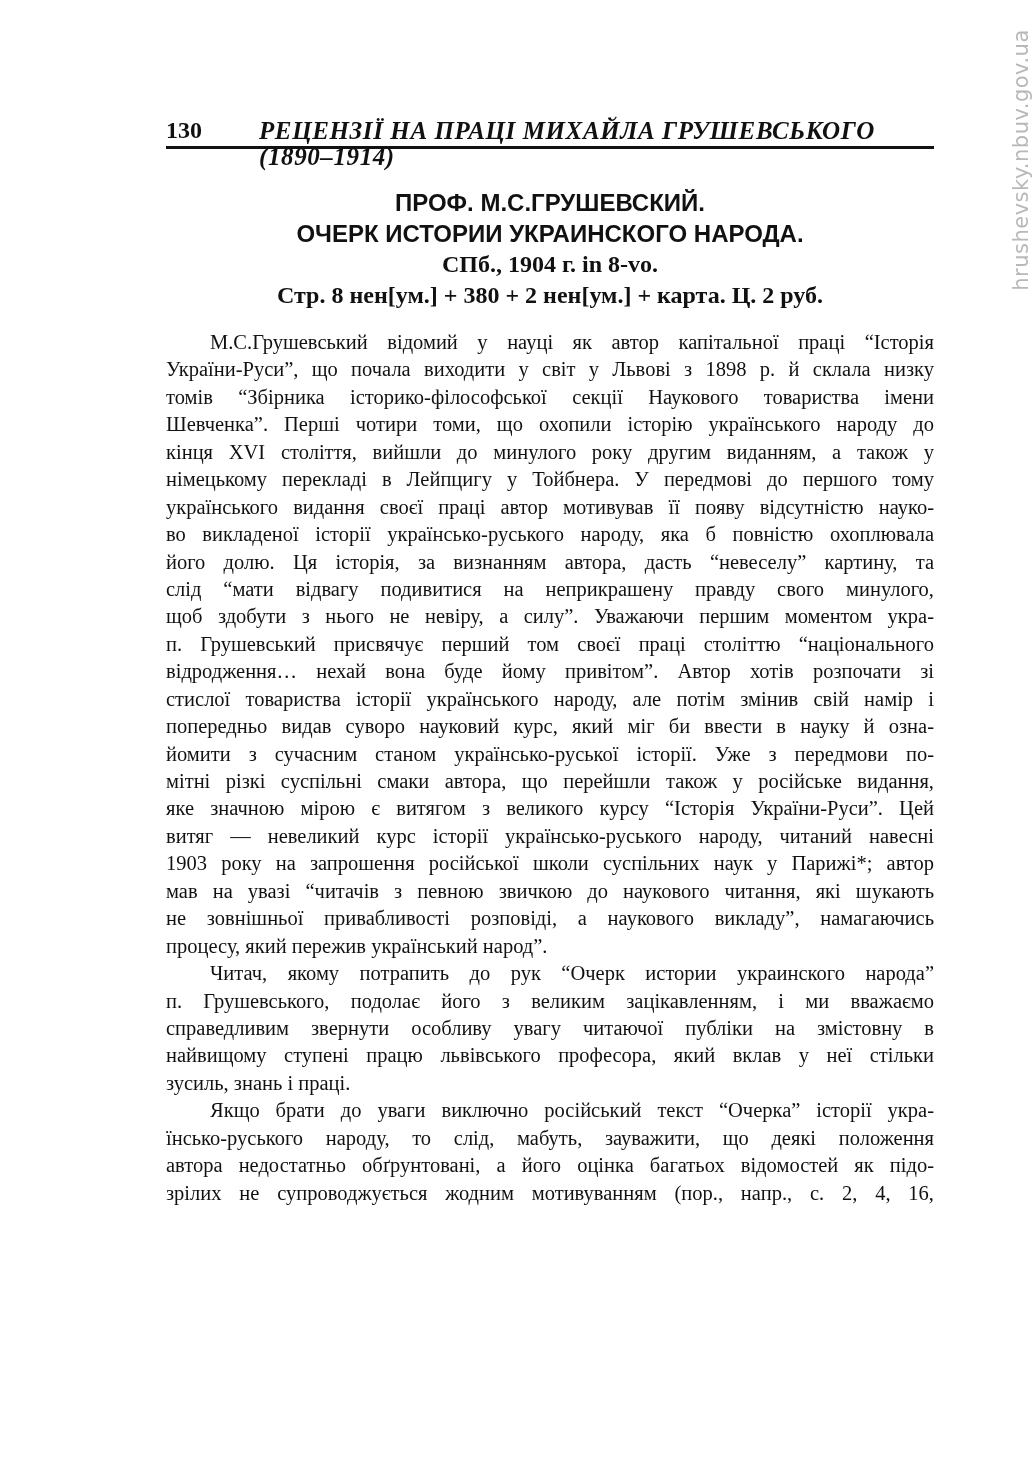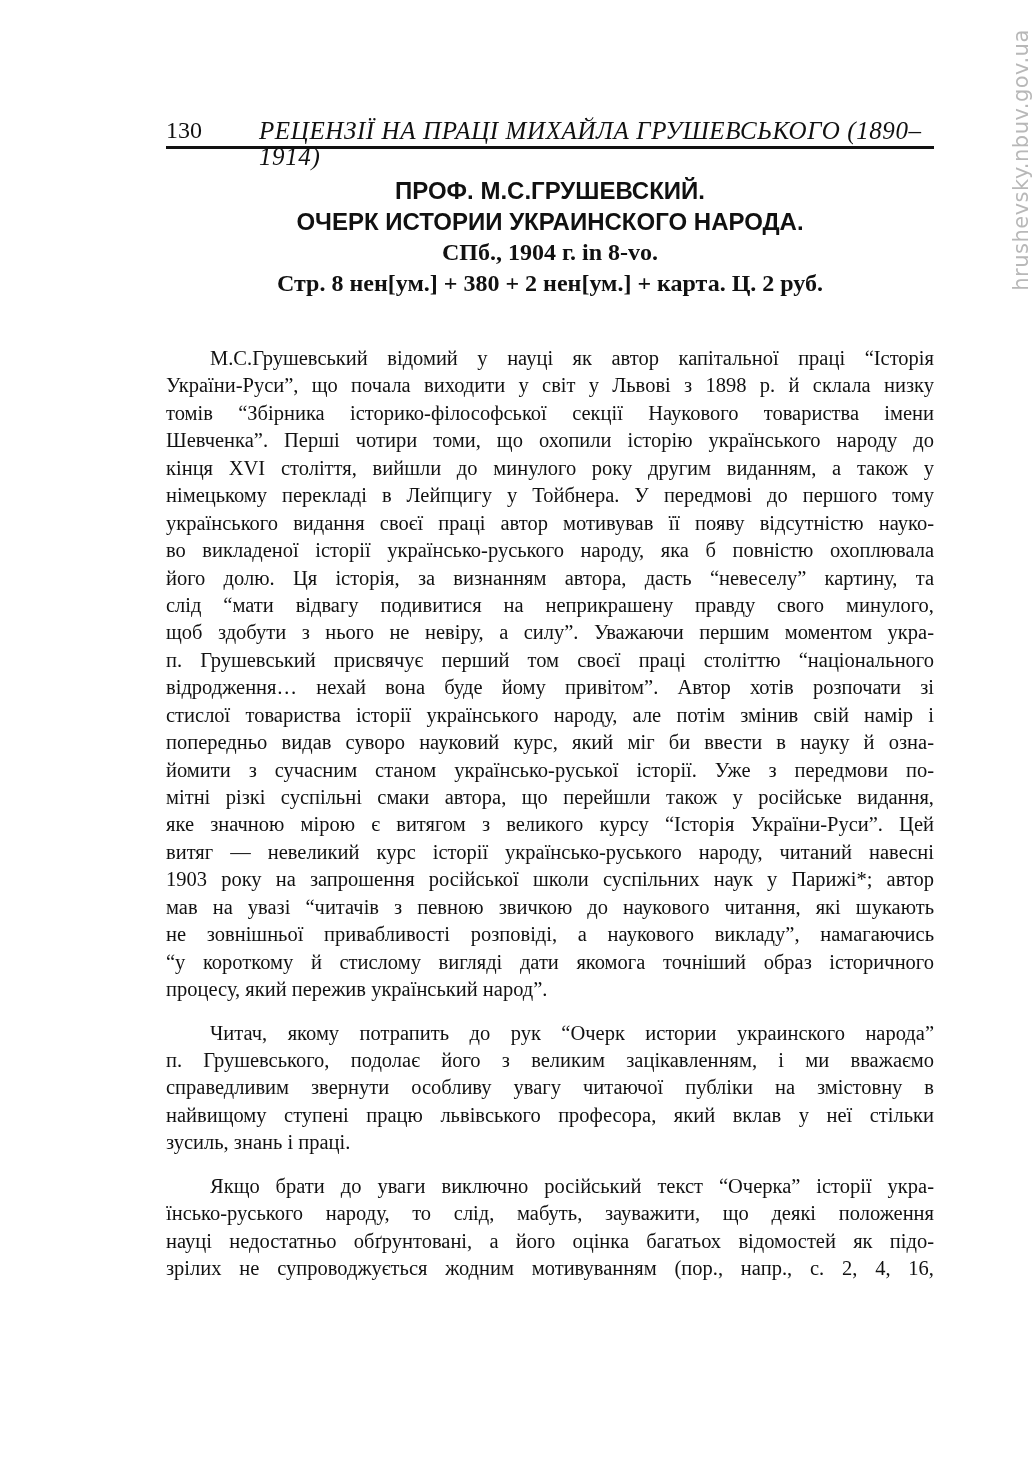--- a/index.html
+++ b/index.html
@@ -2,33 +2,33 @@
 <html><head>
 <meta charset="utf-8">
 <style>
   html, body { margin: 0; padding: 0; background: #ffffff; }
   body { width: 1034px; height: 1477px; position: relative; overflow: hidden;
          font-family: "Liberation Serif", "DejaVu Serif", serif; color: #111; }
   .watermark { position: absolute; left: 1006px; top: 12px; width: 30px; height: 295px;
                display: flex; align-items: center; justify-content: center; }
   .watermark span { transform: rotate(-90deg); white-space: nowrap; color: #b8b8b8;
                font-family: "DejaVu Sans", sans-serif; font-size: 21px; letter-spacing: 0.5px; }
-  .header { position: absolute; left: 166px; top: 116px; width: 768px; height: 30px; }
+  .header { position: absolute; left: 166px; top: 116px; width: 768px; height: 30px; font-weight: bold; }
   .header .pnum { position: absolute; left: 0; top: 0; font-size: 24px; line-height: 28px; }
   .header .running { position: absolute; left: 93px; top: 2px; font-size: 25px; font-style: italic;
                letter-spacing: 0.6px; line-height: 26px; }
   .header .rule { position: absolute; left: 0; top: 30px; width: 768px; height: 3px; background: #111; }
-  .title { position: absolute; left: 166px; top: 176px; width: 768px; text-align: center; }
+  .title { position: absolute; left: 166px; top: 188px; width: 768px; text-align: center; }
   .title div { font-weight: bold; line-height: 30.5px; }
   .title .t1, .title .t2 { font-family: "Liberation Sans", "DejaVu Sans", sans-serif; font-size: 24px; }
   .title .t3, .title .t4 { font-size: 24px; }
   .body { position: absolute; left: 166px; top: 329px; width: 768px; font-size: 20.5px; }
   .line { height: 27.45px; line-height: 27.45px; text-align: justify; text-align-last: justify;
           white-space: nowrap; overflow: visible; }
-  .line.indent { padding-left: 44px; margin-top: 16px; }
+  .line.indent { padding-left: 44px; }
   .line.last { text-align-last: left; }
   .line span { display: block; white-space: normal; }
 </style>
 </head>
 <body>
 
 <div class="watermark">
   <span>hrushevsky.nbuv.gov.ua</span>
 </div>
 
@@ -105,23 +105,20 @@
     </div>
   <div class="line">
       <span>1903 року на запрошення російської школи суспільних наук у Парижі*; автор</span>
     </div>
   <div class="line">
       <span>мав на увазі “читачів з певною звичкою до наукового читання, які шукають</span>
     </div>
   <div class="line">
       <span>не зовнішньої привабливості розповіді, а наукового викладу”, намагаючись</span>
     </div>
-  <div class="line">
-      <span>“у короткому й стислому вигляді дати якомога точніший образ історичного</span>
-    </div>
   <div class="line last">
       <span>процесу, який пережив український народ”.</span>
     </div>
   <div class="line indent">
       <span>Читач, якому потрапить до рук “Очерк истории украинского народа”</span>
     </div>
   <div class="line">
       <span>п. Грушевського, подолає його з великим зацікавленням, і ми вважаємо</span>
     </div>
   <div class="line">
@@ -133,18 +130,18 @@
   <div class="line last">
       <span>зусиль, знань і праці.</span>
     </div>
   <div class="line indent">
       <span>Якщо брати до уваги виключно російський текст “Очерка” історії укра-</span>
     </div>
   <div class="line">
       <span>їнсько-руського народу, то слід, мабуть, зауважити, що деякі положення</span>
     </div>
   <div class="line">
-      <span>науці недостатньо обґрунтовані, а його оцінка багатьох відомостей як підо-</span>
+      <span>автора недостатньо обґрунтовані, а його оцінка багатьох відомостей як підо-</span>
     </div>
   <div class="line">
       <span>зрілих не супроводжується жодним мотивуванням (пор., напр., с. 2, 4, 16,</span>
     </div>
 </div>
 
 </body></html>

